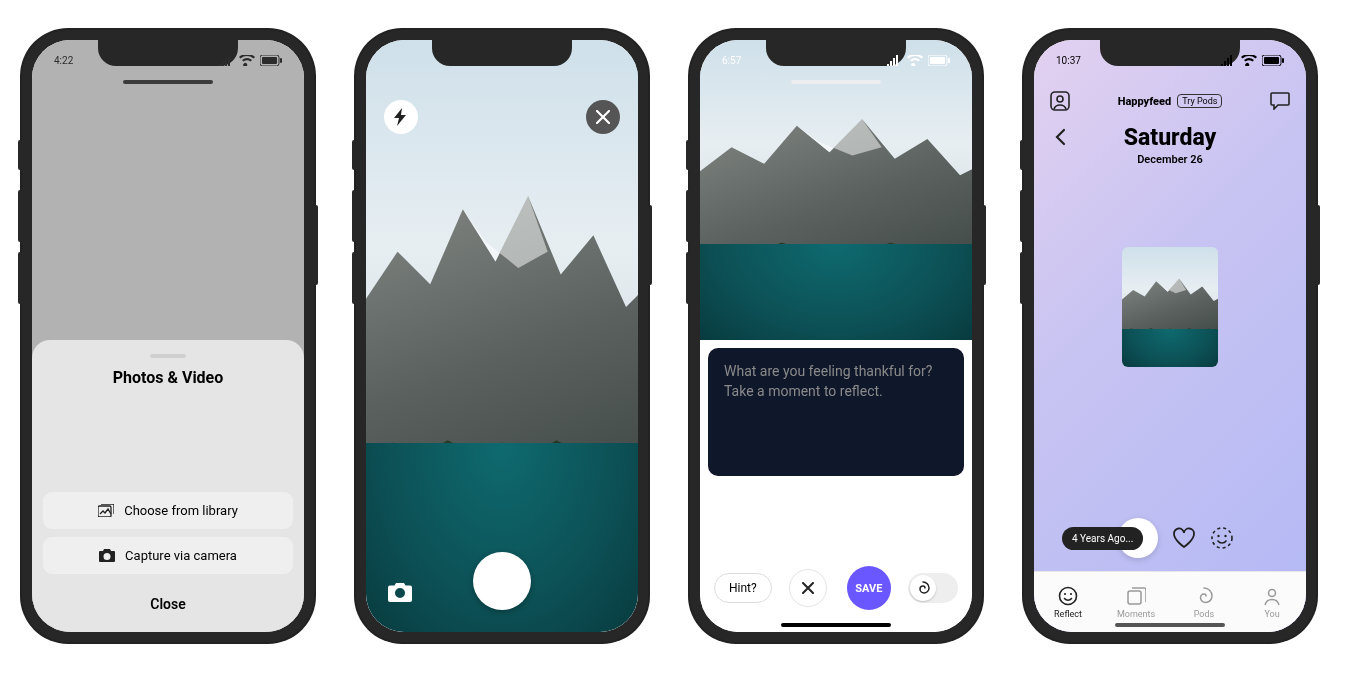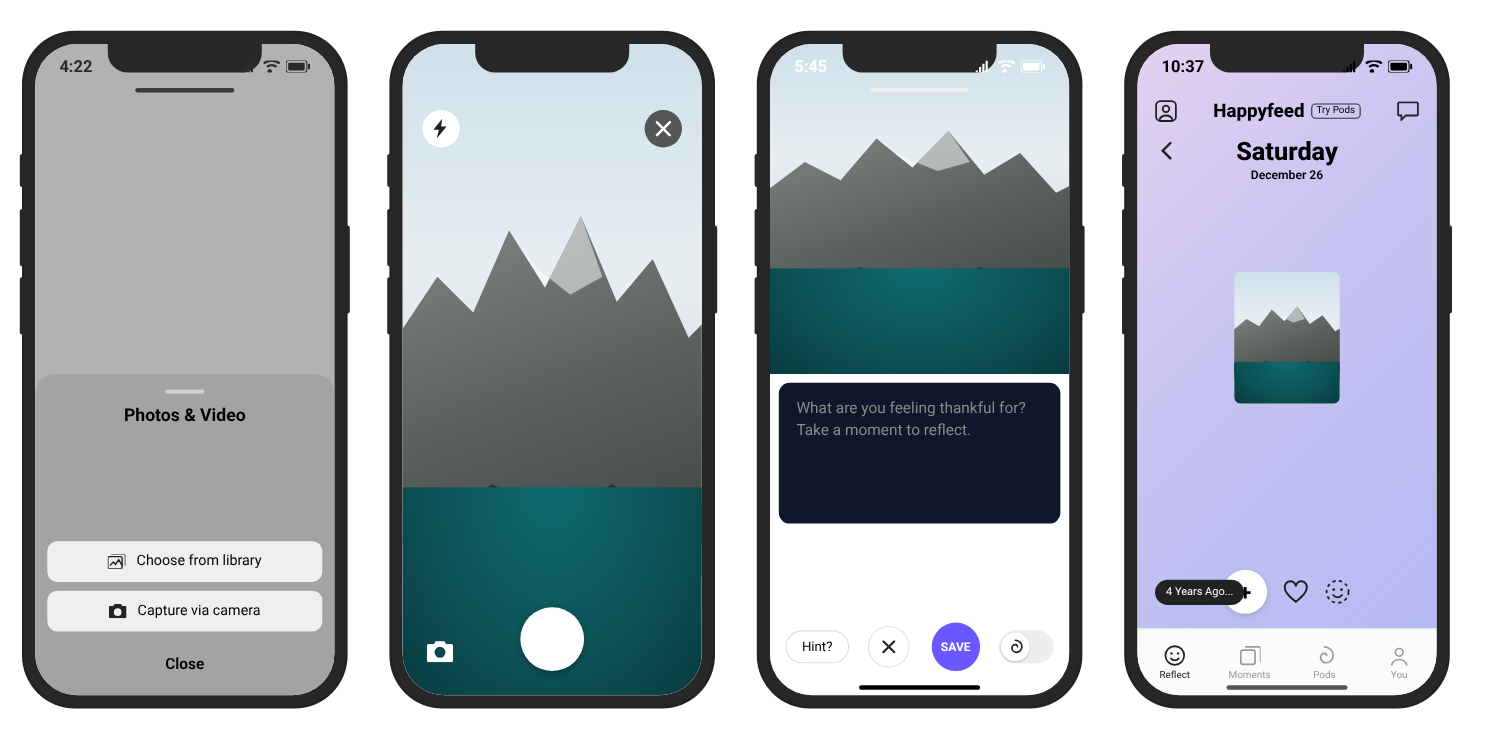--- a/index.html
+++ b/index.html
@@ -5,30 +5,30 @@
   html,body{margin:0;padding:0;background:#fff;font-family:-apple-system,BlinkMacSystemFont,"Segoe UI",Roboto,Helvetica,Arial,sans-serif;}
   .stage{display:flex;gap:42px;padding:30px 22px;justify-content:flex-start;}
   .phone{width:292px;height:612px;background:#272727;border-radius:46px;position:relative;box-shadow:0 0 0 2px #222;}
   .screen{position:absolute;inset:10px;border-radius:38px;overflow:hidden;background:#fff;}
   .notch{position:absolute;top:0;left:50%;transform:translateX(-50%);width:140px;height:26px;background:#272727;border-radius:0 0 18px 18px;z-index:50;}
   .sidebtn{position:absolute;background:#272727;border-radius:3px;}
   .sb-l1{left:-4px;top:110px;width:4px;height:30px;}
   .sb-l2{left:-4px;top:160px;width:4px;height:52px;}
   .sb-l3{left:-4px;top:222px;width:4px;height:52px;}
   .sb-r{right:-4px;top:175px;width:4px;height:80px;}
-  .status{height:40px;display:flex;align-items:center;justify-content:space-between;padding:0 22px;font-size:15px;font-weight:700;color:#000;}
+  .status{height:40px;display:flex;align-items:center;justify-content:space-between;padding:0 22px;font-size:10px;font-weight:400;color:#000;}
   .status-right{display:flex;gap:5px;align-items:center;}
   svg{display:block;}
 
   
   .s1-bg{position:absolute;inset:0;background:#b2b2b2;}
   .s1-drag{position:absolute;top:40px;left:50%;transform:translateX(-50%);width:90px;height:4px;background:#3b3b3b;border-radius:2px;}
   .s1-pill{position:absolute;top:247px;left:50%;transform:translateX(-50%);background:#aeaeae;border:1px solid #8d8d8d;border-radius:22px;padding:9px 14px;display:flex;align-items:center;gap:10px;font-size:13px;color:#2a2a2a;}
   .s1-pill .dot{width:18px;height:18px;border:3px solid #222;border-radius:50%;background:radial-gradient(circle at center,#2a2a6a 55%,transparent 58%);}
-  .sheet{position:absolute;left:0;right:0;bottom:0;top:300px;background:#a3a3a3;border-radius:18px 18px 0 0;padding:14px 10px 0;display:flex;flex-direction:column;align-items:center;}
+  .sheet{position:absolute;left:0;right:0;bottom:0;top:300px;background:#e5e5e5;border-radius:18px 18px 0 0;padding:14px 10px 0;display:flex;flex-direction:column;align-items:center;}
   .sheet .handle{width:36px;height:4px;background:#cfcfcf;border-radius:2px;margin-bottom:10px;}
   .sheet h3{margin:0 0 10px;font-size:16px;font-weight:700;}
   .sheet .spacer{flex:1;}
   .opt{width:250px;background:#efefef;border-radius:9px;padding:11px 0;display:flex;align-items:center;justify-content:center;gap:10px;font-size:13px;margin-bottom:8px;cursor:pointer;}
   .close{font-size:14px;font-weight:600;margin:14px 0 20px;cursor:pointer;}
 
   
   .photo{position:absolute;inset:0;}
   .sky{position:absolute;inset:0;background:linear-gradient(#cfe0ea,#e7eef2 35%,#d9e3e8 55%);}
   .mtn{position:absolute;left:-10%;right:-10%;top:22%;height:55%;background:
@@ -56,31 +56,31 @@
   .circ{width:36px;height:36px;border-radius:50%;display:flex;align-items:center;justify-content:center;cursor:pointer;}
   .xw{background:#fff;border:1px solid #e3e3e3;}
   .save{width:44px;height:44px;background:#6b57ff;color:#fff;font-size:11px;font-weight:700;}
   .toggle{width:50px;height:30px;background:#eee;border-radius:16px;position:relative;cursor:pointer;}
   .toggle .knob{position:absolute;left:2px;top:2px;width:26px;height:26px;background:#fff;border-radius:50%;display:flex;align-items:center;justify-content:center;box-shadow:0 1px 2px rgba(0,0,0,.2);}
   .homebar{position:absolute;bottom:5px;left:50%;transform:translateX(-50%);width:110px;height:4px;background:#000;border-radius:3px;}
 
   
   .s4-bg{position:absolute;inset:0;background:linear-gradient(135deg,#e3d1f0 0%,#c8c4f2 40%,#b3b8f5 100%);}
   .s4-head{position:relative;display:flex;align-items:center;justify-content:center;height:34px;margin-top:4px;}
-  .s4-head .title{font-weight:800;font-size:17px;}
+  .s4-head .title{font-weight:800;font-size:11px;}
   .badge{font-size:9px;border:1px solid #333;border-radius:4px;padding:1px 4px;margin-left:6px;}
   .iconbtn{position:absolute;cursor:pointer;}
   .s4-sub{display:flex;flex-direction:column;align-items:center;position:relative;margin-top:6px;}
   .s4-sub .back{position:absolute;left:20px;top:4px;cursor:pointer;}
   .day{font-size:23px;font-weight:800;}
   .date{font-size:11px;font-weight:600;margin-top:2px;}
   .card{margin:18px 16px 0;background:#fff;border-radius:14px;padding:34px 10px 18px;text-align:center;font-size:13px;}
   .thumb{width:96px;height:120px;border-radius:6px;margin:14px auto 0;overflow:hidden;position:relative;}
   .check{width:22px;height:22px;background:#222;border-radius:50%;color:#fff;display:flex;align-items:center;justify-content:center;margin:90px auto 0;font-size:11px;}
-  .s4-row{position:absolute;bottom:74px;left:0;right:0;display:flex;align-items:center;justify-content:center;gap:14px;}
+  .s4-row{position:absolute;bottom:74px;left:12px;right:0;display:flex;align-items:center;justify-content:center;gap:14px;}
   .yrs{position:absolute;left:16px;background:#222;color:#fff;font-size:10px;padding:6px 10px;border-radius:14px;}
   .fab{width:40px;height:40px;background:#fff;border-radius:50%;display:flex;align-items:center;justify-content:center;font-size:20px;font-weight:700;box-shadow:0 2px 6px rgba(0,0,0,.15);cursor:pointer;}
   .heart,.face{cursor:pointer;}
   .tabbar{position:absolute;bottom:0;left:0;right:0;height:60px;background:#fbfbfb;display:flex;border-top:1px solid #e8e8e8;}
   .tab{flex:1;display:flex;flex-direction:column;align-items:center;justify-content:center;gap:3px;font-size:9px;color:#9a9a9a;cursor:pointer;}
   .tab.active{color:#222;}
   .homebar4{position:absolute;bottom:5px;left:50%;transform:translateX(-50%);width:110px;height:4px;background:#555;border-radius:3px;}
 </style>
 </head>
 <body>
@@ -178,21 +178,21 @@
       <div class="s3-top">
         <div class="photo">
             <div class="sky"></div>
             <div class="mtn"></div>
             <div class="snow"></div>
             <div class="trees"></div>
             <div class="lake"></div>
           </div>
       </div>
       <div class="status s3-status">
-        <span>5:45</span>
+        <span>6:57</span>
         <span class="status-right">
           <svg width="16" height="11" viewBox="0 0 16 11">
               <path d="M1 9h2v2H1zM4 6h2v5H4zM7 3h2v8H7zM10 0h2v11h-2z" fill="#fff"></path>
             </svg>
           <svg width="16" height="11" viewBox="0 0 16 11">
               <path d="M8 9a2 2 0 100 2 2 2 0 000-2zM3 5a8 8 0 0110 0l-1.5 1.5a6 6 0 00-7 0zM0 2a12 12 0 0116 0l-1.5 1.5a10 10 0 00-13 0z" fill="#fff"></path>
             </svg>
           <svg width="22" height="11" viewBox="0 0 22 11">
               <rect x="0" y="0" width="19" height="11" rx="2.5" fill="none" stroke="#fff"></rect>
               <rect x="2" y="2" width="15" height="7" rx="1" fill="#fff"></rect>

